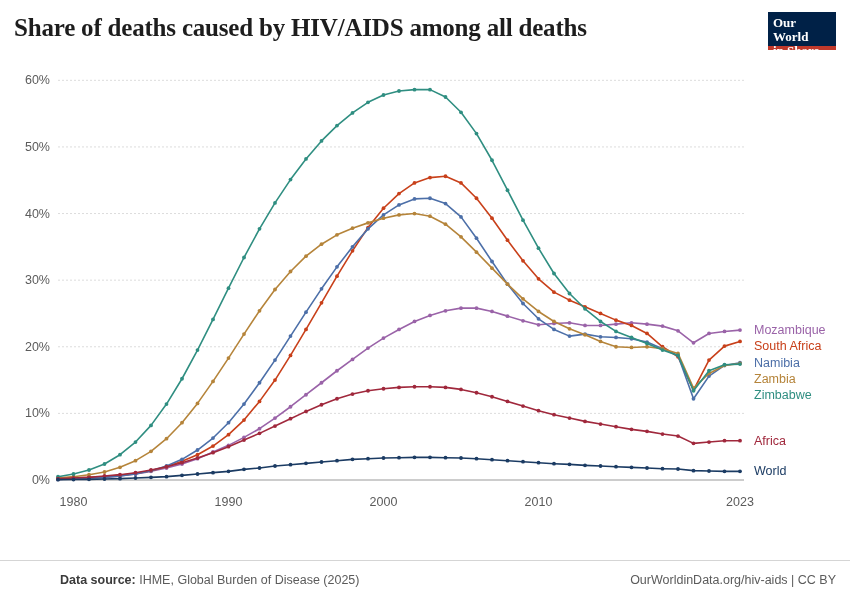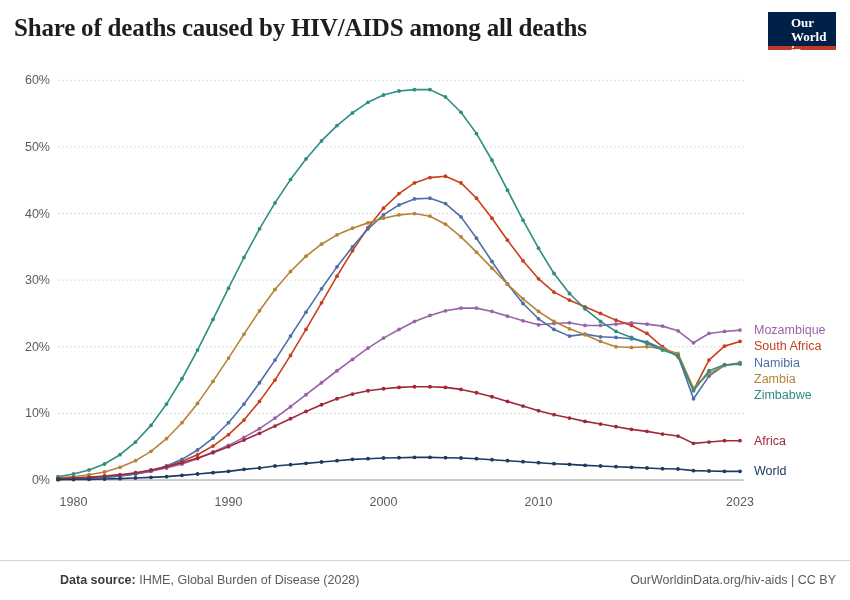--- a/index.html
+++ b/index.html
@@ -35,21 +35,21 @@
     right: 14px;
     top: 12px;
     width: 68px;
     height: 38px;
     background: #002147;
     color: #ffffff;
     font-family: "Liberation Serif", serif;
     font-weight: bold;
     font-size: 13px;
     line-height: 14px;
-    padding: 4px 5px 0 23px;
+    padding: 4px 5px 0 5px;
     box-sizing: border-box;
     border-bottom: 4px solid #c0392b;
     margin-left: 12px;
   }
   .owid-logo span { display: block; }
 
   .chart-area {
     position: absolute;
     left: 0;
     top: 55px;
@@ -453,18 +453,18 @@
         <text x="754" y="311.76129032258063" class="series-label" fill="#4c6fa8">Namibia</text>
         <text x="754" y="327.76129032258063" class="series-label" fill="#b5843a">Zambia</text>
         <text x="754" y="343.76129032258063" class="series-label" fill="#2f8e81">Zimbabwe</text>
         <text x="754" y="389.6983870967742" class="series-label" fill="#a0283c">Africa</text>
         <text x="754" y="420.34032258064514" class="series-label" fill="#1b3b63">World</text>
       </svg>
   </div>
 
   <div class="footer">
     <div class="footer-left">
-      <b>Data source:</b><span> IHME, Global Burden of Disease (2028)</span>
+      <b>Data source:</b><span> IHME, Global Burden of Disease (2025)</span>
     </div>
     <div class="footer-right">OurWorldinData.org/hiv-aids | CC BY</div>
   </div>
 
 </div>
 
 </body></html>

